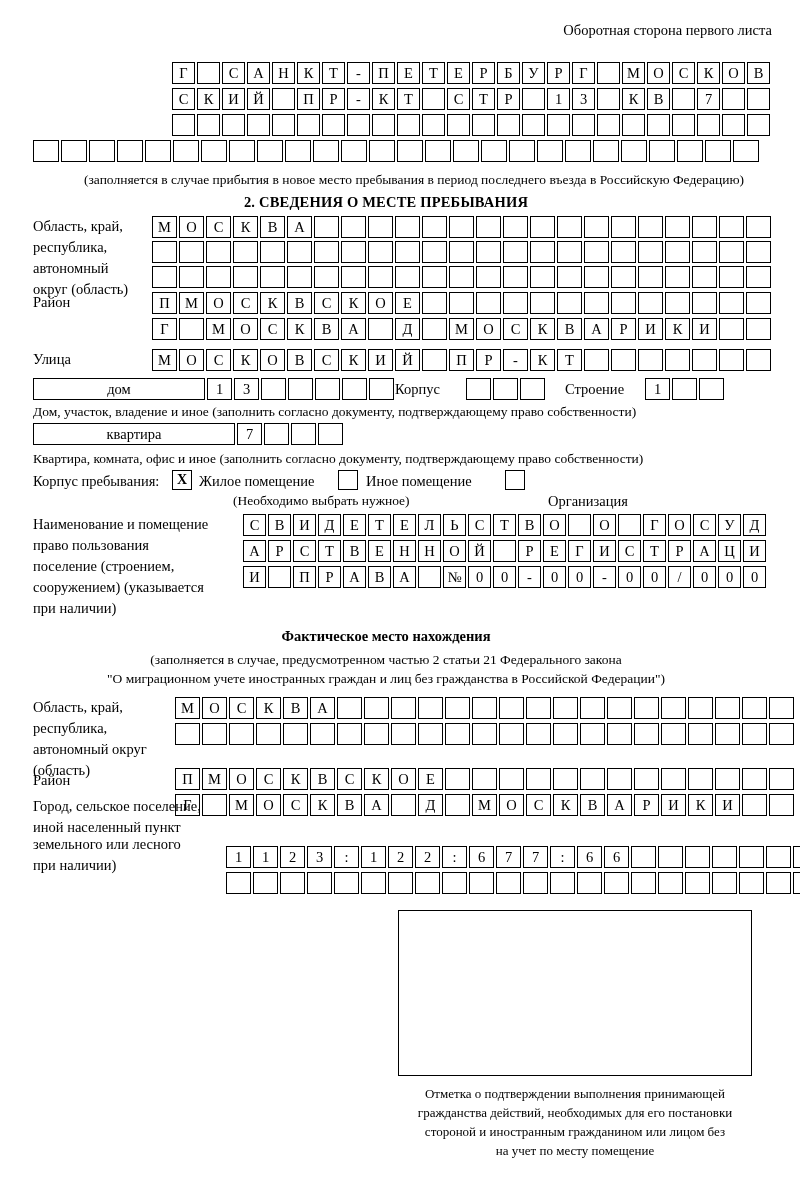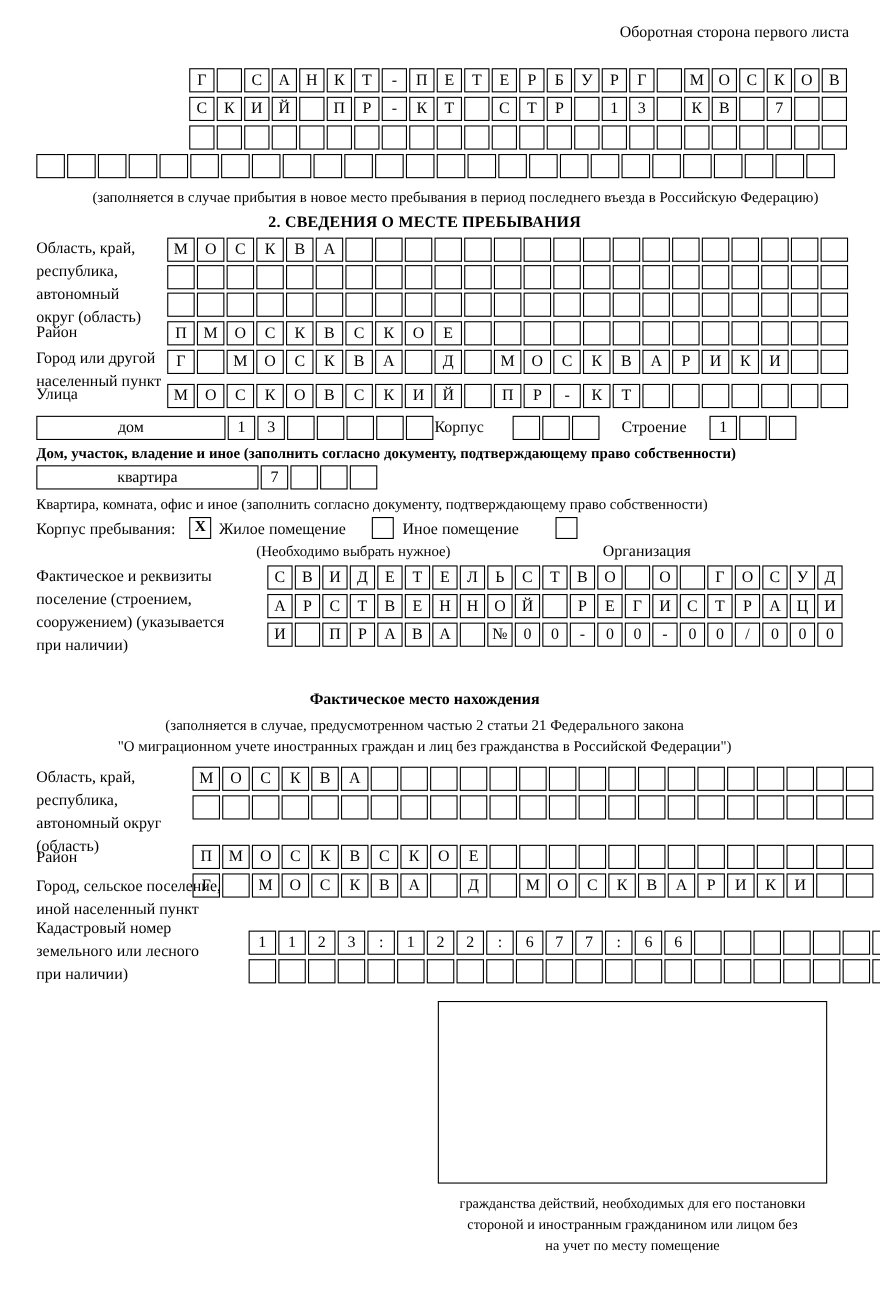--- a/index.html
+++ b/index.html
@@ -325,24 +325,20 @@
       <div class="cell" style="width: 25px;"></div>
       <div class="cell" style="width: 25px;"></div>
       <div class="cell" style="width: 25px;"></div>
       <div class="cell" style="width: 25px;"></div>
       <div class="cell" style="width: 25px;"></div>
       <div class="cell" style="width: 25px;"></div>
       <div class="cell" style="width: 25px;"></div>
       <div class="cell last" style="width: 25px;"></div>
     </div>
 
-  <div class="abs label" style="top:316px; left:33px; width:150px;">
-    <div>Город или другой</div>
-    <div>населенный пункт</div>
-  </div>
   <div class="abs cells" id="s2-city" style="top:318px; left:152px;">
       <div class="cell" style="width: 25px;">Г</div>
       <div class="cell" style="width: 25px;"></div>
       <div class="cell" style="width: 25px;">М</div>
       <div class="cell" style="width: 25px;">О</div>
       <div class="cell" style="width: 25px;">С</div>
       <div class="cell" style="width: 25px;">К</div>
       <div class="cell" style="width: 25px;">В</div>
       <div class="cell" style="width: 25px;">А</div>
       <div class="cell" style="width: 25px;"></div>
@@ -405,42 +401,43 @@
       <div class="cell" style="width: 25px;"></div>
       <div class="cell last" style="width: 25px;"></div>
     </div>
   <div class="abs inline-label" style="top:378px; left:565px;">Строение</div>
   <div class="abs cells" id="s2-stroenie" style="top:378px; left:645px;">
       <div class="cell" style="width: 25px;">1</div>
       <div class="cell" style="width: 25px;"></div>
       <div class="cell last" style="width: 25px;"></div>
     </div>
 
-  <div class="abs label-small" style="top:402px; left:33px;font-weight:bold;">Дом, участок, владение и иное (заполнить согласно документу, подтверждающему право собственности)</div>
+  <div class="abs label-small" style="top:402px; left:33px;">Дом, участок, владение и иное (заполнить согласно документу, подтверждающему право собственности)</div>
 
   <div class="abs wide-box" style="top:423px; left:33px; width:202px;">квартира</div>
   <div class="abs cells" id="s2-flat" style="top:423px; left:237px;">
       <div class="cell" style="width: 25px;">7</div>
       <div class="cell" style="width: 25px;"></div>
       <div class="cell" style="width: 25px;"></div>
       <div class="cell last" style="width: 25px;"></div>
     </div>
   <div class="abs label-small" style="top:449px; left:33px;">Квартира, комната, офис и иное (заполнить согласно документу, подтверждающему право собственности)</div>
 
   <div class="abs inline-label" style="top:470px; left:33px;">Корпус пребывания:</div>
   <div class="abs checkbox" style="top:470px; left:172px;">X</div>
   <div class="abs inline-label" style="top:470px; left:199px;">Жилое помещение</div>
   <div class="abs checkbox" style="top:470px; left:338px;"></div>
   <div class="abs inline-label" style="top:470px; left:366px;">Иное помещение</div>
   <div class="abs checkbox" style="top:470px; left:505px;"></div>
   <div class="abs inline-label" style="top:490px; left:548px;">Организация</div>
   <div class="abs label-small" style="top:491px; left:233px;">(Необходимо выбрать нужное)</div>
 
   <div class="abs label" style="top:514px; left:33px; width:210px;">
-    <div>Фактическое и реквизиты</div>
+    <div>Наименование и помещение</div>
+    <div>право пользования</div>
     <div>поселение (строением,</div>
     <div>сооружением) (указывается</div>
     <div>при наличии)</div>
   </div>
   <div class="abs cells" id="s2-doc-0" style="top:514px; left:243px;">
       <div class="cell" style="width: 23px;">С</div>
       <div class="cell" style="width: 23px;">В</div>
       <div class="cell" style="width: 23px;">И</div>
       <div class="cell" style="width: 23px;">Д</div>
       <div class="cell" style="width: 23px;">Е</div>
@@ -620,21 +617,20 @@
       <div class="cell" style="width: 25px;">А</div>
       <div class="cell" style="width: 25px;">Р</div>
       <div class="cell" style="width: 25px;">И</div>
       <div class="cell" style="width: 25px;">К</div>
       <div class="cell" style="width: 25px;">И</div>
       <div class="cell" style="width: 25px;"></div>
       <div class="cell last" style="width: 25px;"></div>
     </div>
 
   <div class="abs label" style="top:834px; left:33px; width:180px;">
-    <div>Кадастровый номер</div>
     <div>земельного или лесного</div>
     <div>при наличии)</div>
   </div>
   <div class="abs cells" id="al-cad-0" style="top:846px; left:226px;">
       <div class="cell" style="width: 25px;">1</div>
       <div class="cell" style="width: 25px;">1</div>
       <div class="cell" style="width: 25px;">2</div>
       <div class="cell" style="width: 25px;">3</div>
       <div class="cell" style="width: 25px;">:</div>
       <div class="cell" style="width: 25px;">1</div>
@@ -675,18 +671,19 @@
       <div class="cell" style="width: 25px;"></div>
       <div class="cell" style="width: 25px;"></div>
       <div class="cell" style="width: 25px;"></div>
       <div class="cell" style="width: 25px;"></div>
       <div class="cell" style="width: 25px;"></div>
       <div class="cell last" style="width: 25px;"></div>
     </div>
 
   <div class="abs stamp-box" style="top:910px; left:398px; width:354px; height:166px;"></div>
   <div class="abs footnote" style="top:1084px; left:392px; width:366px;">
+    <div>Отметка о подтверждении выполнения принимающей</div>
     <div>гражданства действий, необходимых для его постановки</div>
     <div>стороной и иностранным гражданином или лицом без</div>
     <div>на учет по месту помещение</div>
   </div>
 
 </div>
 
 </body></html>

